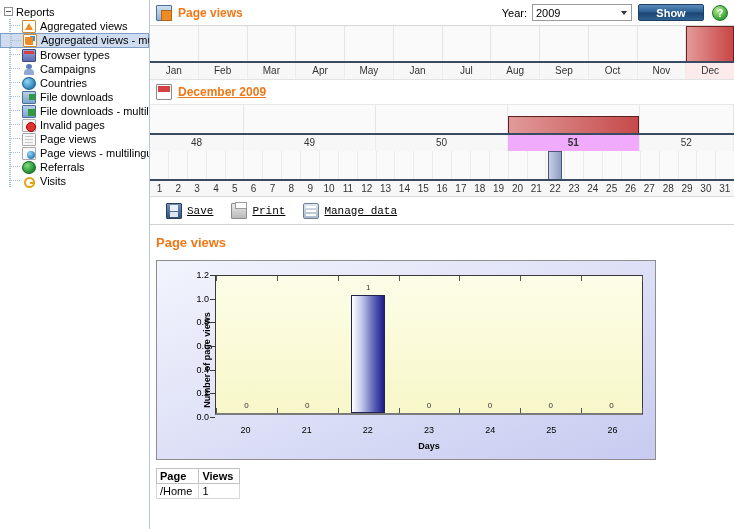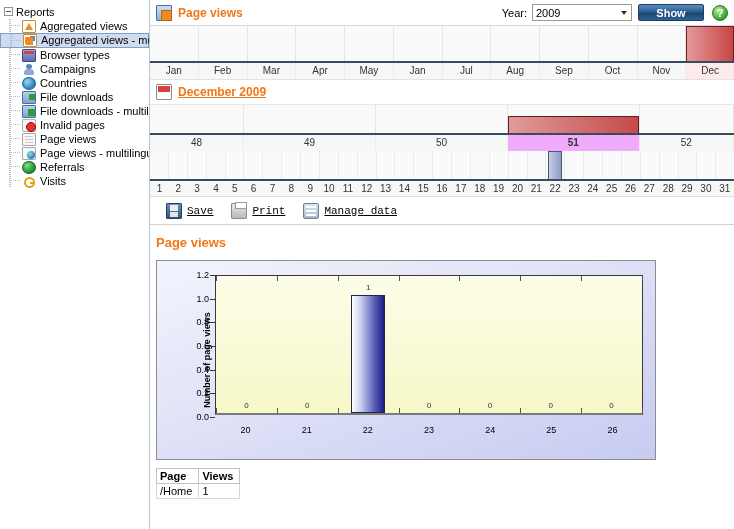--- a/index.html
+++ b/index.html
@@ -682,20 +682,21 @@
       </div>
       <div class="x-ticks" id="x-ticks">
           <div class="x-tickitem">20</div>
           <div class="x-tickitem">21</div>
           <div class="x-tickitem">22</div>
           <div class="x-tickitem">23</div>
           <div class="x-tickitem">24</div>
           <div class="x-tickitem">25</div>
           <div class="x-tickitem">26</div>
         </div>
+      <div class="x-lab">Days</div>
     </div>
 
     <table class="ptable">
       <thead>
           <tr id="tbl-head">
             <th>Page</th>
             <th>Views</th>
           </tr>
         </thead>
       <tbody id="tbl-body">

